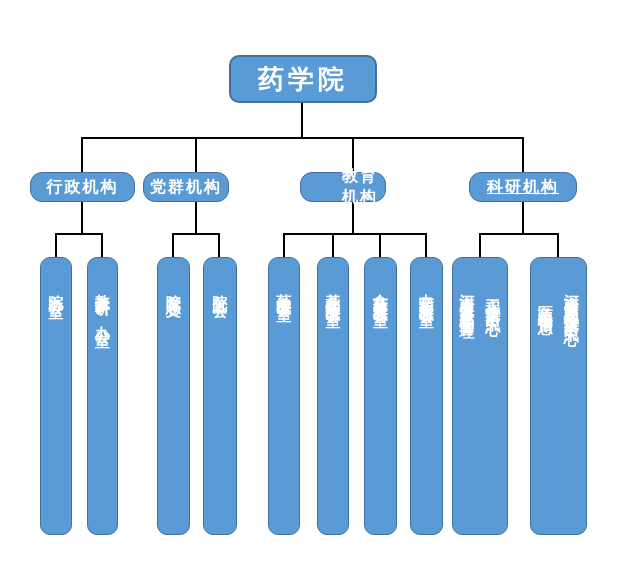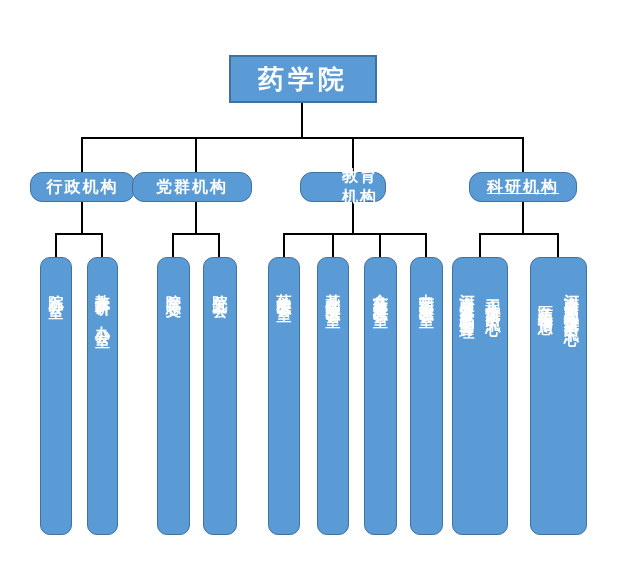--- a/index.html
+++ b/index.html
@@ -24,29 +24,29 @@
     position:absolute;box-sizing:border-box;
     background:var(--node-fill);
     border:1px solid var(--node-border);
     color:var(--node-text);
     font-weight:bold;
     display:flex;align-items:center;justify-content:center;
     text-align:center;
   }
   .root-node{
     left:229px;top:55px;width:148px;height:48px;
-    border-radius:0;font-size:26px;letter-spacing:4px;
+    border-radius:10px;font-size:26px;letter-spacing:4px;
     border-width:2px;
   }
   .l2-node{
     top:172px;height:30px;border-radius:12px;
     font-size:16px;letter-spacing:2px;
   }
   .l2-a{left:30px;width:105px;}
-  .l2-b{left:132px;width:120px;}
+  .l2-b{left:143px;width:86px;}
   .l2-c{left:300px;width:86px;padding-left:34px;}
   .l2-d{left:469px;width:108px;text-decoration:underline;}
   .leaf{
     top:257px;height:278px;border-radius:10px;
     align-items:flex-start;justify-content:center;
     padding-top:24px;
   }
   .vtext{
     writing-mode:vertical-lr;
     text-orientation:upright;

